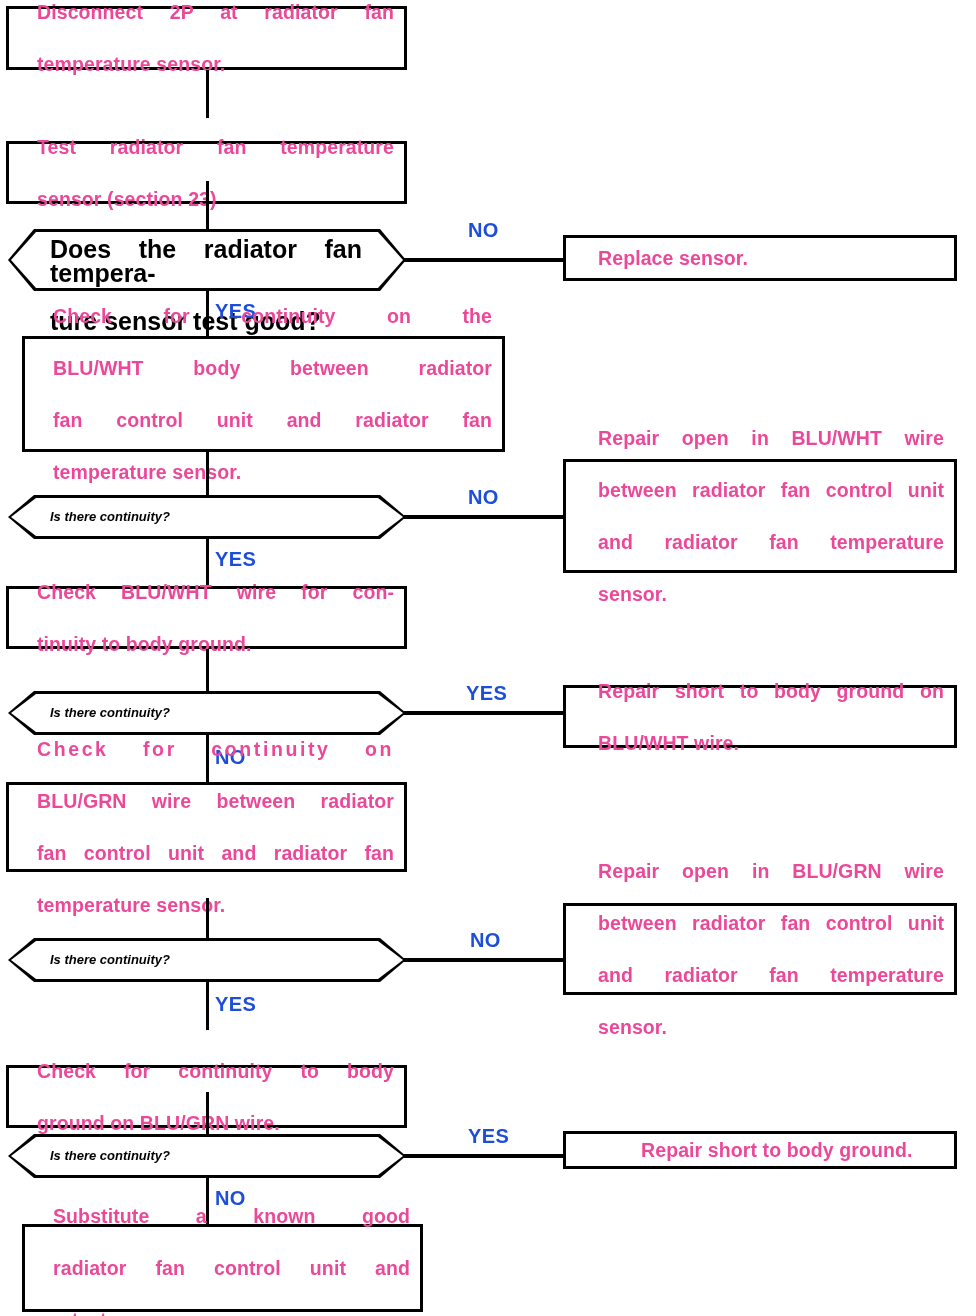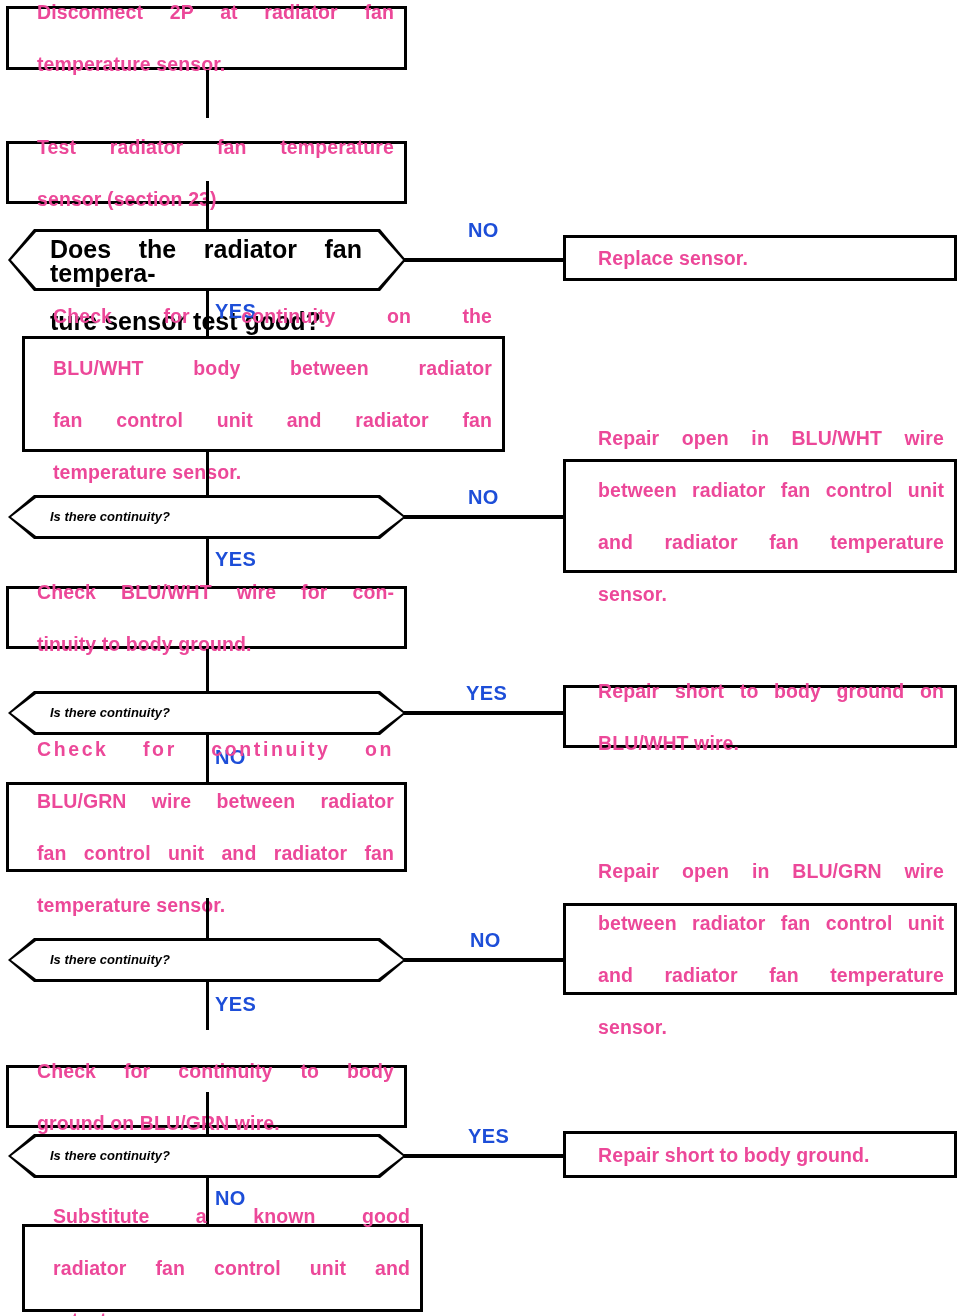--- a/index.html
+++ b/index.html
@@ -272,21 +272,21 @@
 
   <div class="hex" style="left:8px; top:1134px; width:398px; height:44px;">
     <div class="hexbody"></div>
     <div class="hexinner"></div>
     <div class="hextxt ital">Is there continuity?</div>
   </div>
 
   <div class="hline" style="left:404px; top:1154px; width:162px; height:4px;"></div>
   <div class="blabel" style="left:468px; top:1125px;">YES</div>
 
-  <div class="box repair" style="left:563px; top:1131px; width:394px; height:47px;">
+  <div class="box repair" style="left:563px; top:1131px; width:394px; height:38px;padding-left:43px;">
     <span class="txt">
       <span class="jline nojust">Repair short to body ground.</span>
     </span>
   </div>
 
   <div class="vline" style="left:206px; top:1177px; width:3px; height:48px;"></div>
   <div class="blabel" style="left:215px; top:1187px;">NO</div>
 
   <div class="box bold-left" style="left:22px; top:1224px; width:401px; height:88px;">
     <span class="txt">

